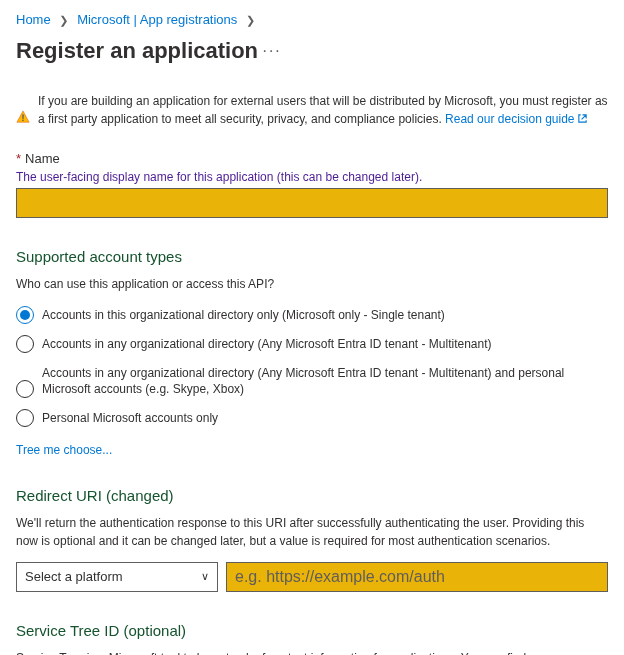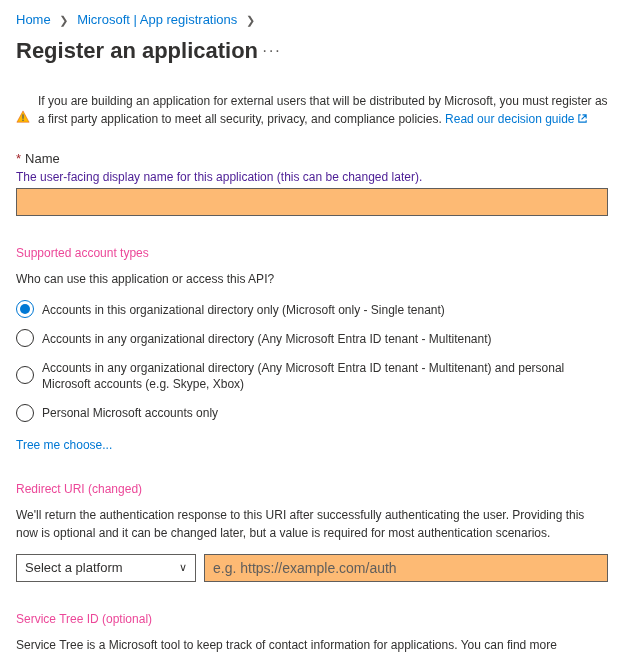--- a/index.html
+++ b/index.html
@@ -73,42 +73,42 @@
     .required-star { color: #a4262c; margin-right: 4px; }
     .field-desc {
       font-size: 12px;
       color: #4c1d95;
       margin-bottom: 4px;
     }
     input[type="text"] {
       width: 100%;
       border: 1px solid #605e5c;
       padding: 5px 8px;
-      font-size: 14px;
+      font-size: 16px;
       font-family: inherit;
-      background: #fdba74;
+      background: #eab308;
       color: #323130;
     }
     input[type="text"]::placeholder { color: #605e5c; }
     .section { margin-top: 30px; }
     .section-title {
-      font-size: 12px;
+      font-size: 15px;
       font-weight: 400;
-      color: #ec4899;
+      color: #14532d;
       margin-bottom: 10px;
     }
     .subtext {
       font-size: 12px;
       color: #323130;
       margin-bottom: 12px;
       line-height: 1.5;
     }
     .radio-option {
       display: flex;
-      align-items: center;
+      align-items: flex-end;
       gap: 8px;
       margin-bottom: 10px;
       cursor: pointer;
       font-size: 12px;
       line-height: 1.4;
     }
     .radio-circle {
       width: 18px;
       height: 18px;
       border: 1px solid #323130;
@@ -142,21 +142,21 @@
       display: flex;
       gap: 8px;
       align-items: stretch;
     }
     .platform-select {
       border: 1px solid #605e5c;
       padding: 5px 8px;
       font-size: 13px;
       background: #ffffff;
       color: #323130;
-      width: 180px;
+      width: 202px;
       display: flex;
       justify-content: space-between;
       align-items: center;
       cursor: pointer;
     }
     .chevron {
       font-size: 11px;
       color: #323130;
     }
     .uri-input { flex: 1; }

